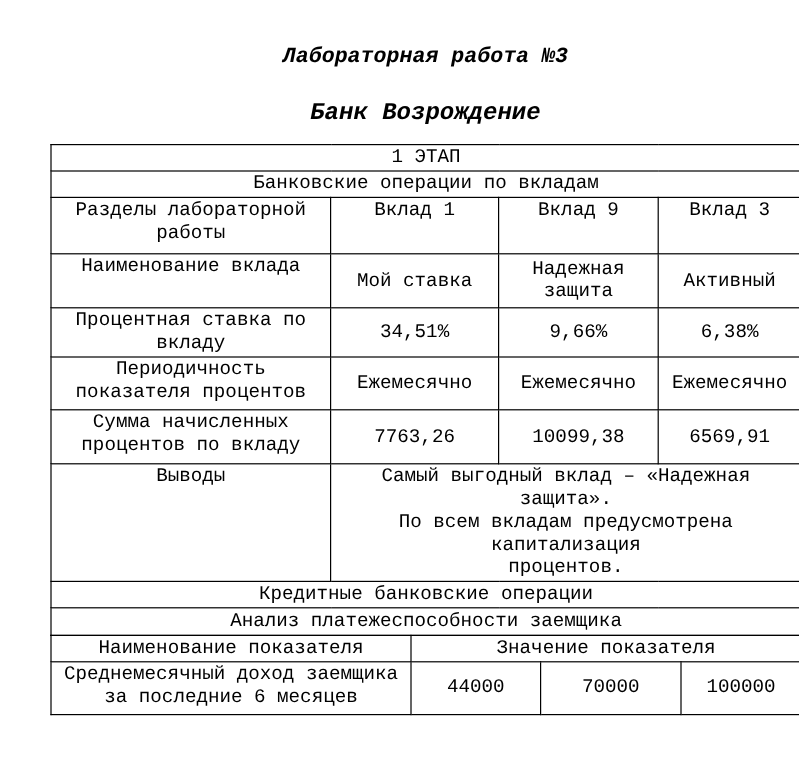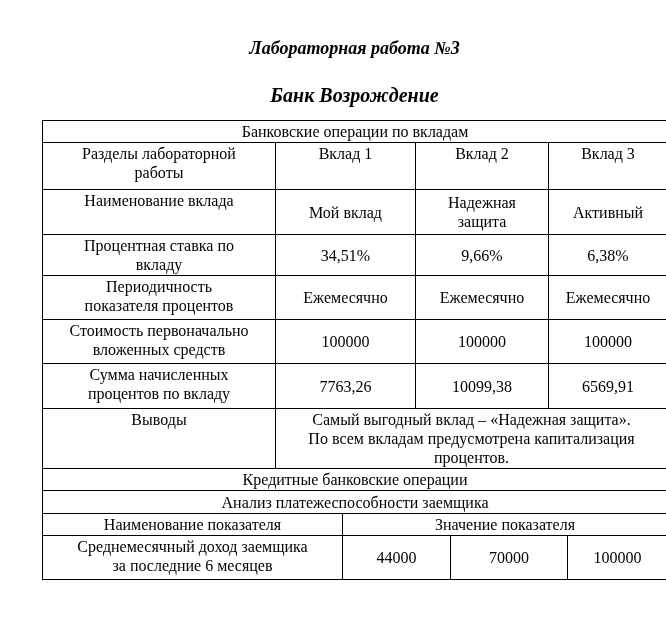--- a/index.html
+++ b/index.html
@@ -3,21 +3,21 @@
 <meta charset="utf-8">
 <style>
   * { margin: 0; padding: 0; box-sizing: border-box; }
   html, body { background: #ffffff; }
   .page {
     position: relative;
     width: 666px;
     height: 631px;
     background: #ffffff;
     overflow: hidden;
-    font-family: Liberation Serif, serif;
+    font-family: Liberation Mono, monospace;
     color: #000000;
   }
   .sheet {
     width: 625px;
     margin-left: 42px;
   }
   .doc-title {
     padding-top: 37px;
     text-align: center;
     font-size: 18px;
@@ -63,57 +63,53 @@
     <div class="doc-subtitle">Банк Возрождение</div>
 
     <table class="doc-table tbl-a">
       <colgroup>
         <col style="width:233px">
           <col style="width:140px">
           <col style="width:133px">
           <col style="width:119px">
       </colgroup>
       <tbody>
+          <tr style="height:21px">
+        <td colspan="4">1 ЭТАП</td>
+      </tr>
       <tr style="height:20px">
         <td colspan="4">Банковские операции по вкладам</td>
       </tr>
       <tr style="height:47px">
         <td class="label">Разделы лабораторной
 работы</td>
         <td class="vtop">Вклад 1</td>
-        <td class="vtop">Вклад 2</td>
+        <td class="vtop">Вклад 9</td>
         <td class="vtop">Вклад 3</td>
       </tr>
       <tr style="height:45px">
         <td class="label">Наименование вклада</td>
-        <td>Мой вклад</td>
+        <td>Мой ставка</td>
         <td>Надежная
 защита</td>
         <td>Активный</td>
       </tr>
       <tr style="height:38px">
         <td class="label">Процентная ставка по
 вкладу</td>
         <td>34,51%</td>
         <td>9,66%</td>
         <td>6,38%</td>
       </tr>
       <tr style="height:44px">
         <td class="label">Периодичность
 показателя процентов</td>
         <td>Ежемесячно</td>
         <td>Ежемесячно</td>
         <td>Ежемесячно</td>
-      </tr>
-      <tr style="height:44px">
-        <td class="label">Стоимость первоначально
-вложенных средств</td>
-        <td>100000</td>
-        <td>100000</td>
-        <td>100000</td>
       </tr>
       <tr style="height:45px">
         <td class="label">Сумма начисленных
 процентов по вкладу</td>
         <td>7763,26</td>
         <td>10099,38</td>
         <td>6569,91</td>
       </tr>
       <tr style="height:59px">
         <td class="label">Выводы</td>

